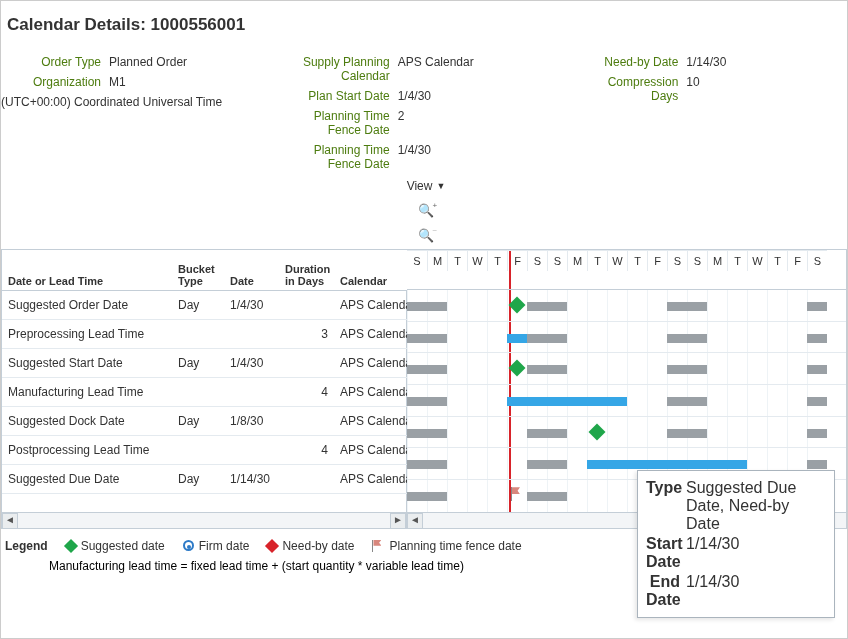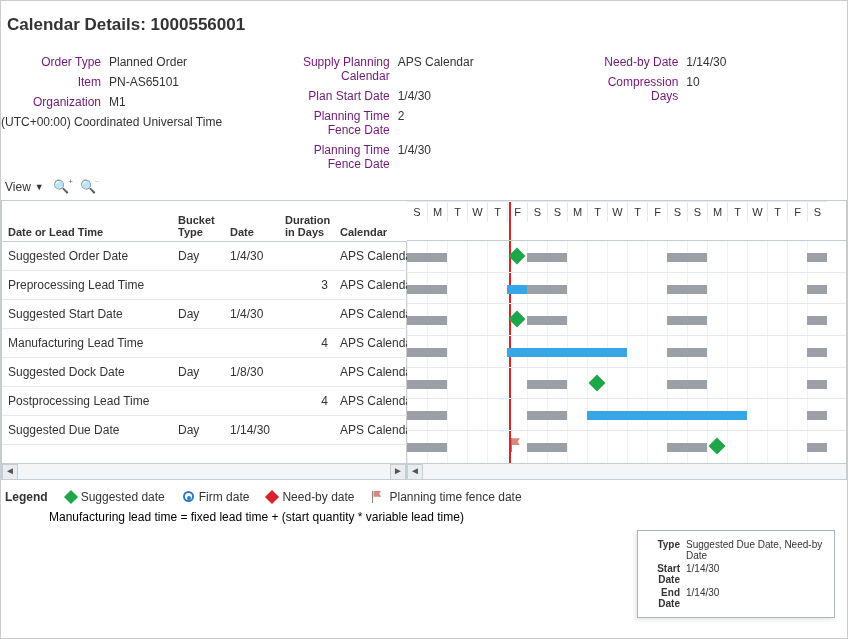--- a/index.html
+++ b/index.html
@@ -2,25 +2,25 @@
 <html><head>
 <meta charset="utf-8">
 <style>
   * { box-sizing: border-box; }
   html,body { margin:0; padding:0; font-family: Arial, Helvetica, sans-serif; font-size:12px; color:#333; background:#fff; }
   .page { width:848px; height:639px; border:1px solid #ccc; padding:10px 0; position:relative; overflow:hidden; }
   .title { font-size:17px; font-weight:bold; margin:4px 0 14px 6px; color:#333; }
   .details { display:flex; gap:20px; }
   .dcol { flex:1; }
   .drow { display:flex; margin:6px 0; }
-  .dlabel { width:108px; text-align:right; padding-right:8px; color:#701a75; }
+  .dlabel { width:108px; text-align:right; padding-right:8px; color:#4d7c0f; }
   .dval { flex:1; word-wrap:break-word; }
   .section-head { font-size:18px; font-weight:bold; margin:18px 0 8px 2px; display:flex; align-items:center; }
   .help { width:15px; height:15px; border-radius:50%; background:#2d7ac7; color:#fff; font-size:11px; font-weight:bold; text-align:center; line-height:15px; margin-left:8px; }
-  .toolbar { display:flex; align-items:center; gap:10px; padding:2px 0 6px 4px; }
+  .toolbar { display:flex; align-items:center; gap:10px; padding:2px 0 6px 4px;flex-direction:column; }
   .viewbtn { font-size:12px; color:#333; display:flex; align-items:center; cursor:pointer; }
   .viewbtn .tri { margin-left:4px; font-size:9px; }
   .zoom { color:#666; font-size:13px; cursor:pointer; position:relative; }
   .zoom.dis { color:#bbb; cursor:default; }
   .zoom .plus, .zoom .minus { position:absolute; top:-2px; right:-3px; font-size:8px; }
   .grid-wrap { border:1px solid #c4ced7; display:flex; flex-direction:column; }
   .grid-body { display:flex; }
   .left-table { width:405px; border-right:1px solid #c4ced7; }
   .tbl { width:100%; border-collapse:collapse; table-layout:fixed; }
   .tbl th { text-align:left; font-size:11px; font-weight:bold; background:#fff; border-bottom:1px solid #c4ced7; padding:4px 6px 3px 6px; vertical-align:bottom; height:40px; }
@@ -51,21 +51,21 @@
   .flag .pole { position:absolute; left:0; top:0; width:1px; height:14px; background:#888; }
   .flag .cloth { position:absolute; left:1px; top:0; width:8px; height:7px; background:#d8877d; clip-path: polygon(0 0, 100% 0, 70% 50%, 100% 100%, 0 100%); }
   .today-line { position:absolute; top:0; bottom:0; width:0; border-left:2px solid #d8232a; pointer-events:none; }
   .scroll-l, .scroll-r { height:16px; border-top:1px solid #c4ced7; background:#f3f5f7; }
   .scroll-l { width:405px; position:relative; border-right:1px solid #c4ced7; }
   .scroll-r { flex:1; position:relative; }
   .scrolls { display:flex; }
   .sarrow { position:absolute; top:0; width:16px; height:16px; background:#eaedef; border:1px solid #c4ced7; text-align:center; line-height:12px; font-size:10px; color:#555; cursor:pointer; }
   .sarrow.l { left:0; }
   .sarrow.r { right:0; }
-  .tooltip { position:absolute; right:12px; bottom:20px; background:#fff; border:1px solid #aab4bd; padding:6px 8px; font-size:10px; box-shadow:-2px 2px 4px rgba(0,0,0,0.1); }
+  .tooltip { position:absolute; right:12px; bottom:20px; background:#fff; border:1px solid #aab4bd; padding:6px 8px; font-size:16px; box-shadow:-2px 2px 4px rgba(0,0,0,0.1); }
   .tt-row { display:flex; margin:2px 0; }
   .tt-l { width:40px; text-align:right; font-weight:bold; padding-right:6px; }
   .tt-v { max-width:140px; }
   .legend { margin-top:10px; padding-left:4px; font-size:12px; }
   .legend-row { display:flex; align-items:center; flex-wrap:wrap; gap:18px; margin-bottom:6px; }
   .lg-item { display:flex; align-items:center; gap:5px; }
   .lg-diamond { width:10px; height:10px; transform:rotate(45deg); }
   .lg-circle { width:11px; height:11px; border-radius:50%; border:2px solid #2d7ac7; background:#fff; position:relative; }
   .lg-circle::after { content:""; position:absolute; left:2.5px; top:2.5px; width:4px; height:4px; border-radius:50%; background:#2d7ac7; }
   .lg-flag { width:12px; height:12px; position:relative; }
@@ -80,24 +80,20 @@
 <div class="page">
   <div class="title">
     <span>Calendar Details: </span><span>1000556001</span>
   </div>
 
   <div class="details">
     <div class="dcol" id="dcol1">
         <div class="drow">
           <div class="dlabel">Order Type</div>
           <div class="dval">Planned Order</div>
-        </div>
-        <div class="drow">
-          <div class="dlabel">Item</div>
-          <div class="dval">PN-AS65101</div>
         </div>
         <div class="drow">
           <div class="dlabel">Organization</div>
           <div class="dval">M1</div>
         </div>
         <div class="drow">
           <div class="dval">(UTC+00:00) Coordinated Universal Time</div>
         </div>
       </div>
     <div class="dcol" id="dcol2">

